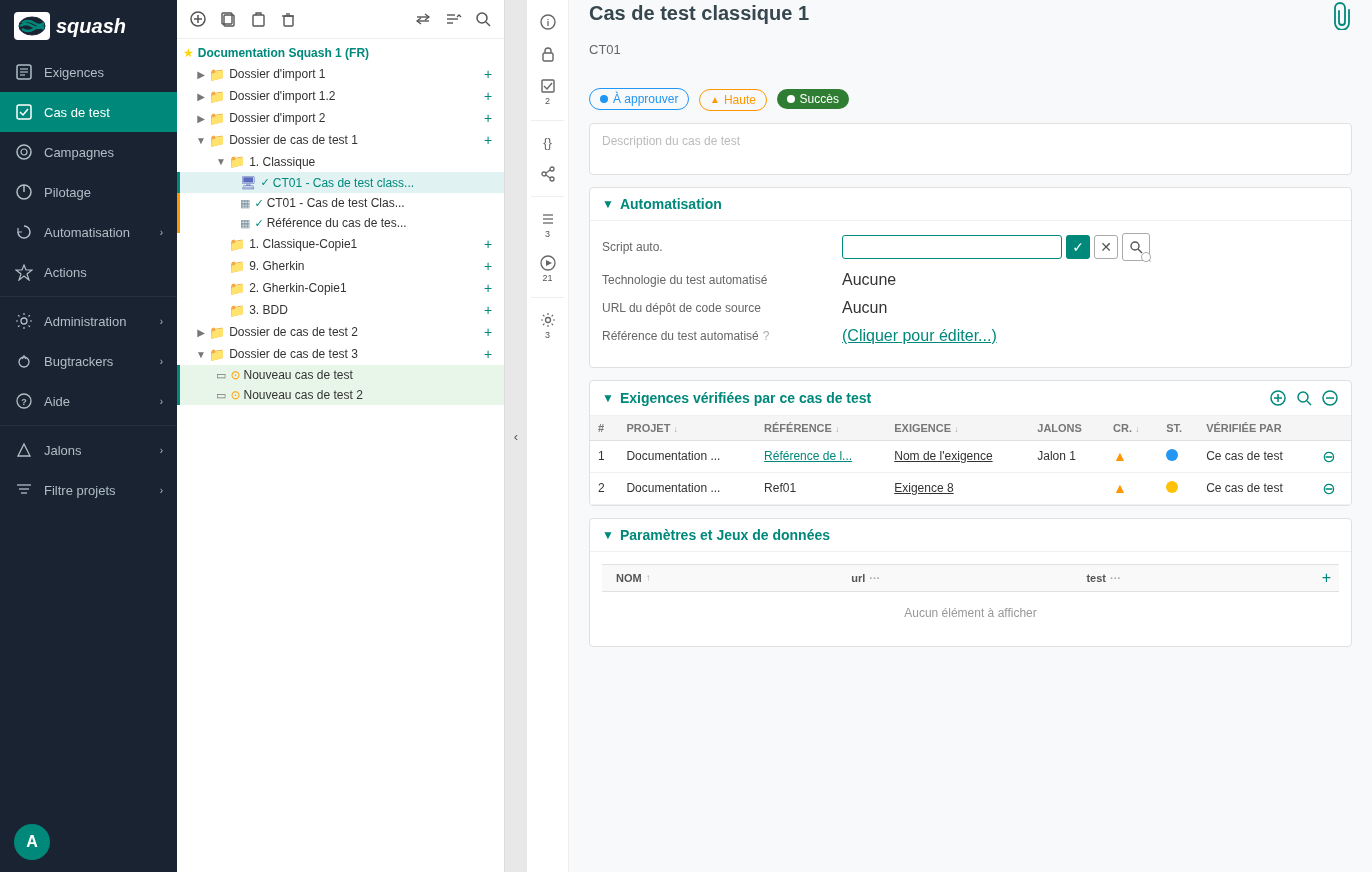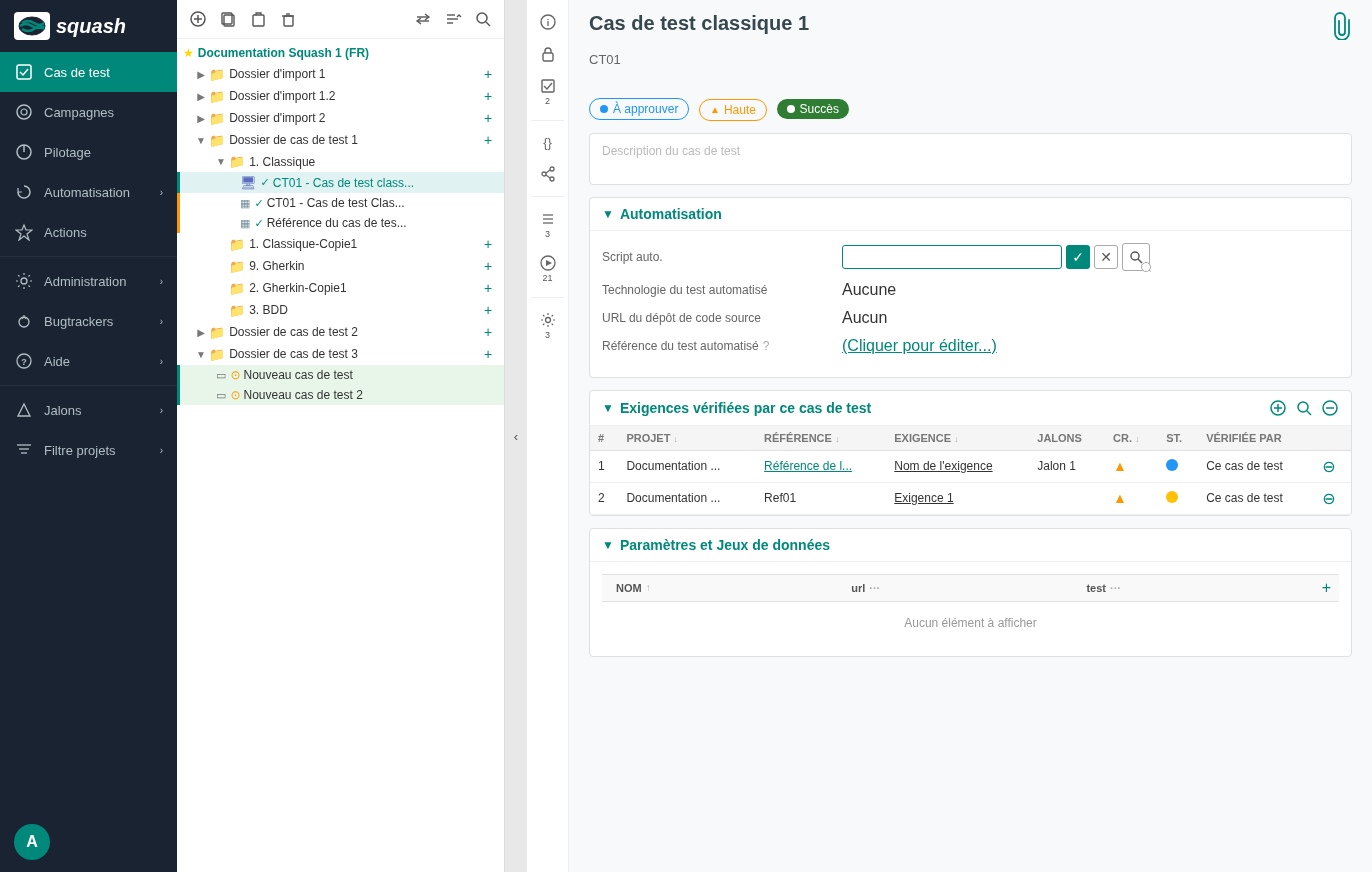--- a/index.html
+++ b/index.html
@@ -100,21 +100,21 @@
     .tree-add { width: 16px; height: 16px; display: flex; align-items: center; justify-content: center; color: #00897b; cursor: pointer; font-size: 14px; margin-right: 2px; }
 
     
     .right-panel {
       flex: 1;
       background: #f8f9fa;
       overflow-y: auto;
       height: 100%;
     }
     .right-panel-inner {
-      padding: 12px 20px;
+      padding: 2px 20px;
     }
 
     
     .collapse-panel {
       width: 22px;
       background: #e8e8e8;
       display: flex;
       align-items: center;
       justify-content: center;
       cursor: pointer;
@@ -324,20 +324,31 @@
       <svg width="28" height="22" viewBox="0 0 28 22">
         <ellipse cx="14" cy="11" rx="13" ry="9" fill="#1a2332" stroke="#1a2332"></ellipse>
         <path d="M4 8 Q10 4 16 8 Q22 12 26 8" stroke="#00897b" stroke-width="2.5" fill="none"></path>
         <path d="M2 11 Q8 7 14 11 Q20 15 26 11" stroke="#00897b" stroke-width="2.5" fill="none"></path>
         <path d="M4 14 Q10 18 16 14 Q22 10 26 14" stroke="#00897b" stroke-width="2.5" fill="none"></path>
       </svg>
     </div>
     <span class="logo-text">squash</span>
   </div>
 
+  <div class="nav-item">
+    <div class="nav-icon">
+      <svg width="18" height="18" viewBox="0 0 18 18">
+          <rect x="2" y="2" width="14" height="14" rx="2" fill="none" stroke="#b0bec5" stroke-width="1.5"></rect>
+          <line x1="5" y1="6" x2="13" y2="6" stroke="#b0bec5" stroke-width="1.2"></line>
+          <line x1="5" y1="9" x2="13" y2="9" stroke="#b0bec5" stroke-width="1.2"></line>
+          <line x1="5" y1="12" x2="10" y2="12" stroke="#b0bec5" stroke-width="1.2"></line>
+        </svg>
+    </div>
+    <span class="nav-label">Exigences</span>
+  </div>
 
   <div class="nav-item active">
     <div class="nav-icon">
       <svg width="18" height="18" viewBox="0 0 18 18">
           <rect x="2" y="2" width="14" height="14" rx="2" fill="none" stroke="white" stroke-width="1.5"></rect>
           <polyline points="5,9 8,12 13,6" stroke="white" stroke-width="1.5" fill="none"></polyline>
         </svg>
     </div>
     <span class="nav-label">Cas de test</span>
   </div>
@@ -808,21 +819,21 @@
               <td>Jalon 1</td>
               <td><span class="priority-up">▲</span></td>
               <td><span class="status-dot-blue"></span></td>
               <td>Ce cas de test</td>
               <td><span class="circle-minus">⊖</span></td>
             </tr>
             <tr>
               <td>2</td>
               <td>Documentation ...</td>
               <td>Ref01</td>
-              <td><a href="#" style="color:#333;font-weight:500;">Exigence 1</a></td>
+              <td><a href="#" style="color:#333;font-weight:500;">Exigence 8</a></td>
               <td></td>
               <td><span class="priority-up">▲</span></td>
               <td><span class="status-dot-yellow"></span></td>
               <td>Ce cas de test</td>
               <td><span class="circle-minus">⊖</span></td>
             </tr>
           </tbody>
         </table>
       </div>
     </div>

